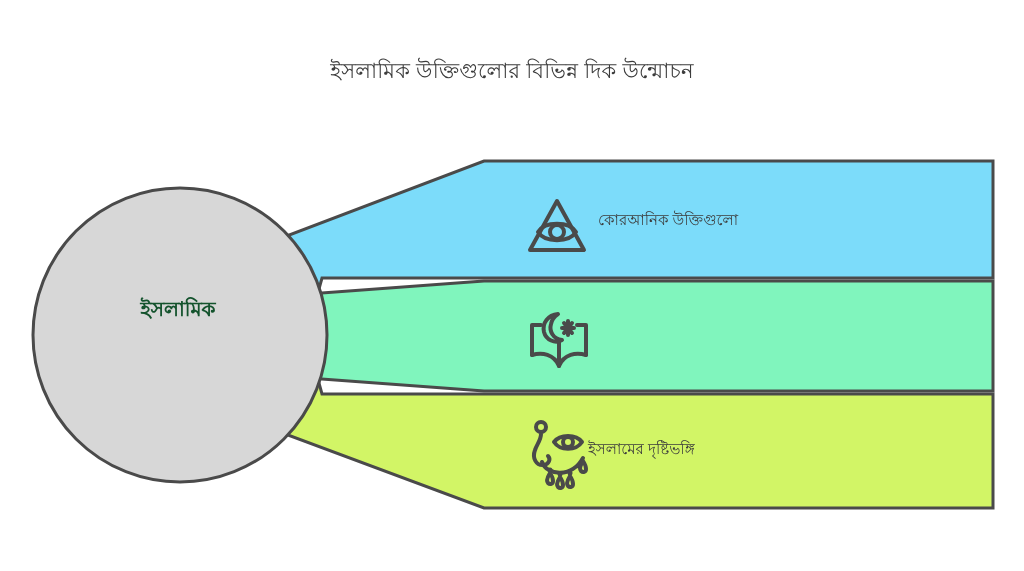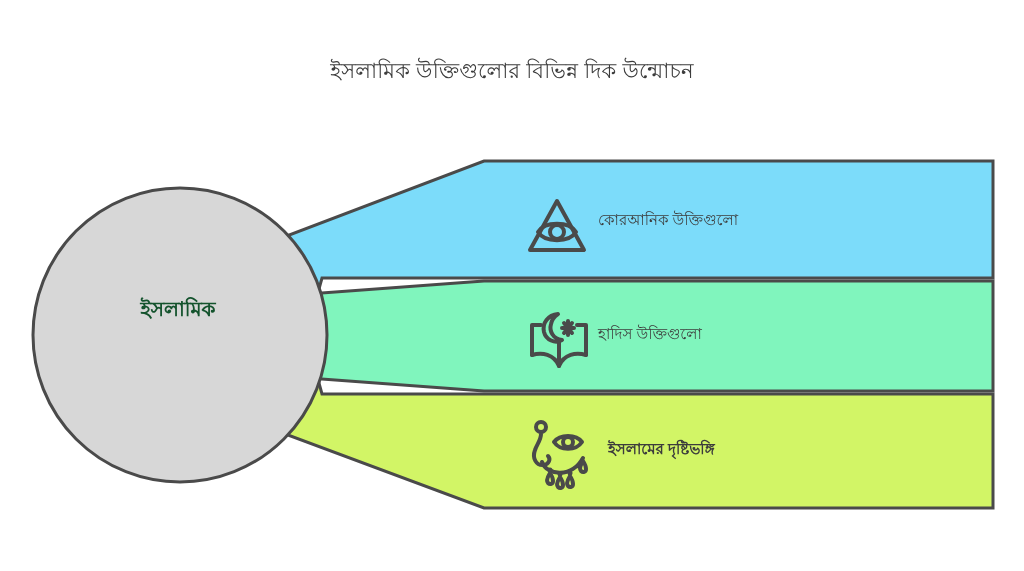--- a/index.html
+++ b/index.html
@@ -155,17 +155,16 @@
 
       <path class="ico-stroke" d="M23 53 C 20 58, 19 61, 21 63 C 23 65, 26 64, 26 61 C 26 59, 25 56, 23 53 Z"></path>
       <path class="ico-stroke" d="M33 57 C 30 62, 29 65, 31 67 C 33 69, 36 68, 36 65 C 36 63, 35 60, 33 57 Z"></path>
       <path class="ico-stroke" d="M43 56 C 40 61, 39 64, 41 66 C 43 68, 46 67, 46 64 C 46 62, 45 59, 43 56 Z"></path>
       <path class="ico-stroke" d="M56 41 C 53 46, 52 49, 54 51 C 56 53, 59 52, 59 49 C 59 47, 58 44, 56 41 Z"></path>
     </svg>
   </div>
 
   <div class="band-label" style="left:598px; top:206px;">কোরআনিক উক্তিগুলো</div>
 
-  <div class="band-label" style="left:598px; top:320px;">হাদিস উক্তিগুলো</div>
 
-  <div class="band-label" style="left:608px; top:435px;font-weight:bold;">ইসলামের দৃষ্টিভঙ্গি</div>
+  <div class="band-label" style="left:588px; top:435px;">ইসলামের দৃষ্টিভঙ্গি</div>
 
 </div>
 
 </body></html>

